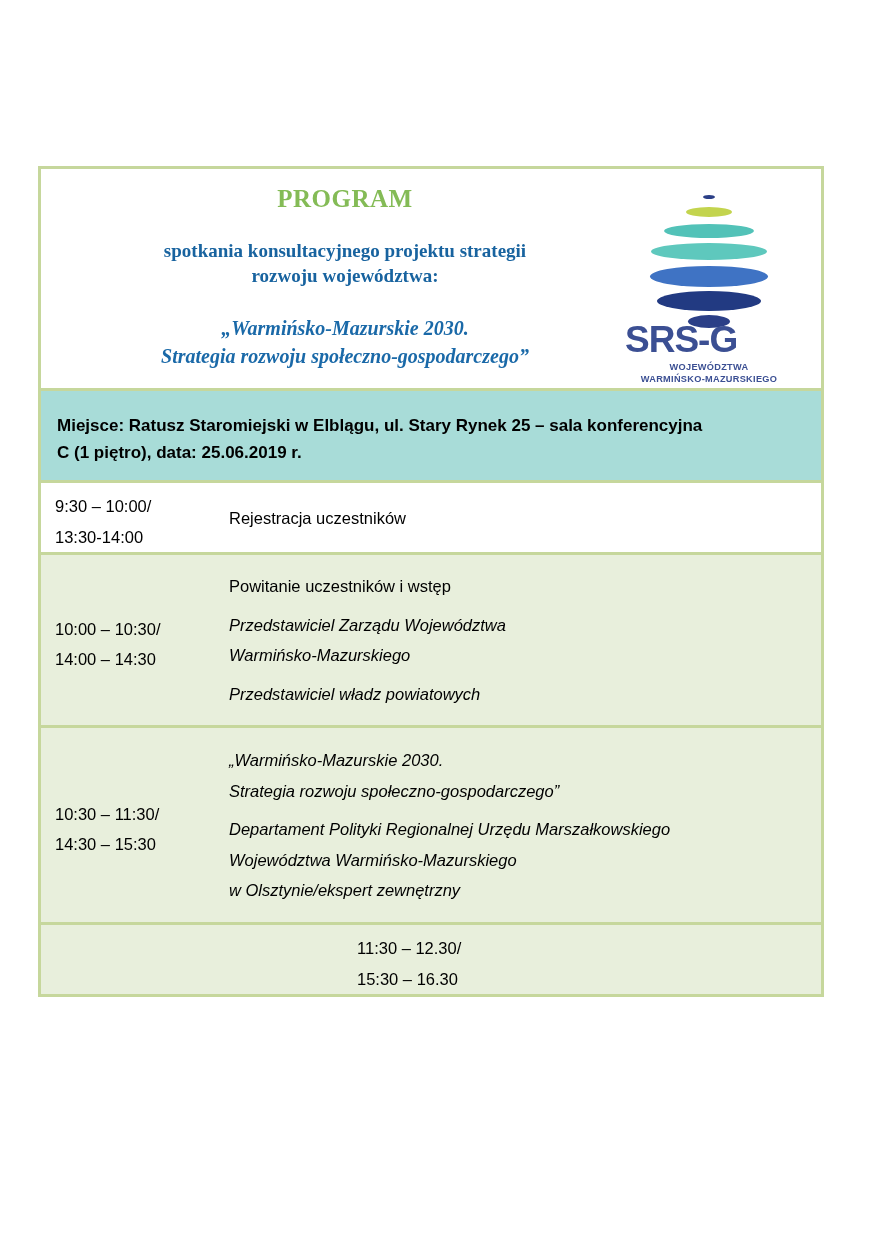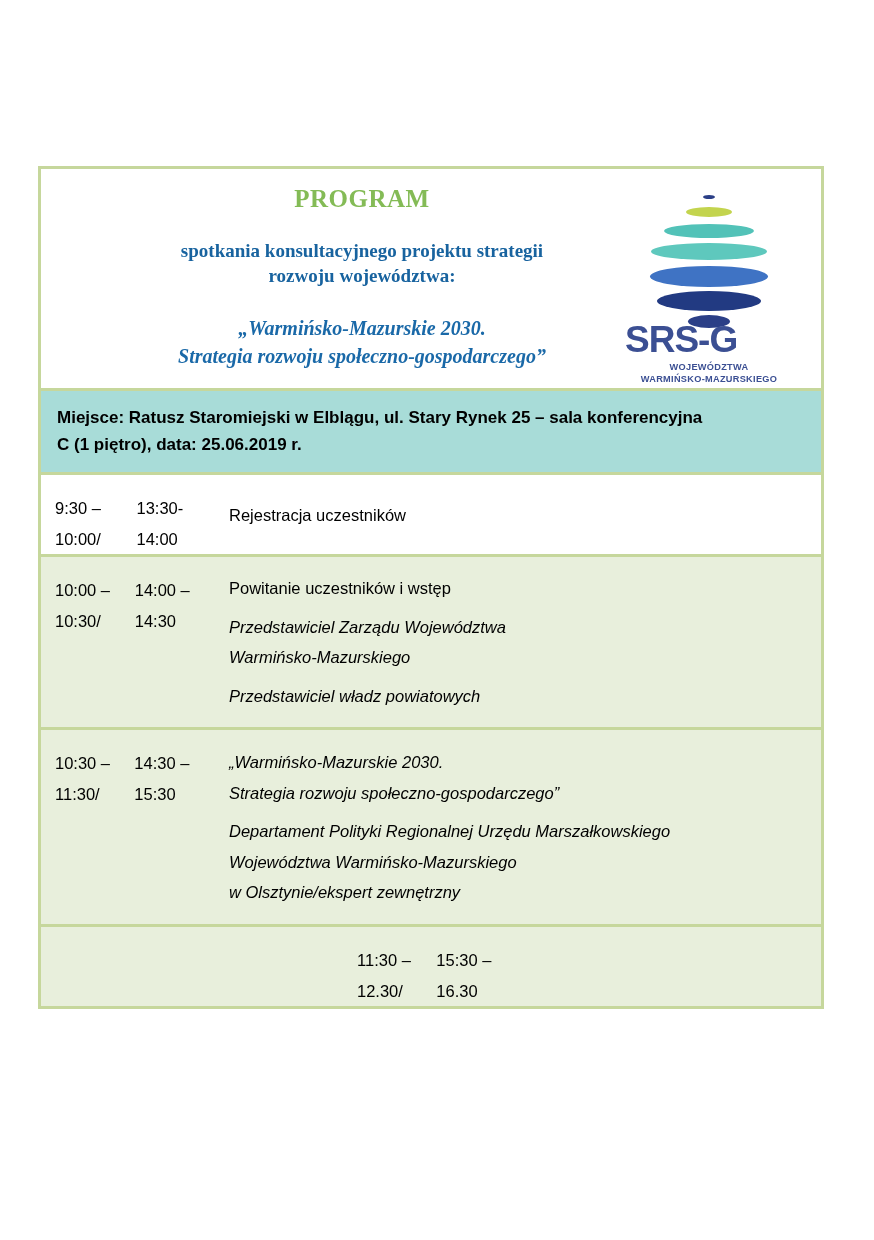--- a/index.html
+++ b/index.html
@@ -40,21 +40,21 @@
     background: #ffffff;
     min-height: 222px;
     box-sizing: border-box;
     padding: 10px 0 6px 0;
     border-bottom: 3px solid #c6d79c;
   }
 
   .header-text-col {
     width: 600px;
     text-align: center;
-    padding-left: 21px;
+    padding-left: 4px;
   }
 
   .program-title {
     font-family: "Liberation Serif", serif;
     font-weight: bold;
     font-size: 25px;
     color: #84bb56;
     letter-spacing: 0.5px;
     margin: 6px 0 0 0;
     line-height: 1.1;
@@ -133,21 +133,21 @@
     font-size: 9.2px;
     letter-spacing: 0.3px;
     color: #3b4f93;
     line-height: 1.28;
   }
 
   
   .venue-band {
     background: #a8dcd8;
     border-bottom: 3px solid #c6d79c;
-    padding: 13px 14px 14px 16px;
+    padding: 21px 14px 14px 16px;
     font-family: "Liberation Sans", sans-serif;
     font-weight: bold;
     font-size: 17px;
     color: #000000;
     line-height: 1.6;
   }
 
   
   .agenda-row {
     display: flex;
@@ -155,23 +155,23 @@
   }
   .agenda-row:last-child { border-bottom: none; justify-content: center; }
 
   .row-white  { background: #ffffff; }
   .row-green  { background: #e8efdc; }
 
   .time-cell {
     width: 176px;
     flex: 0 0 176px;
     box-sizing: border-box;
-    padding: 18px 6px 0 14px;
+    padding: 8px 6px 0 14px;
     display: flex;
-    flex-direction: row;
+    flex-direction: column;
     justify-content: center;
     font-family: "Liberation Sans", sans-serif;
     font-size: 16.5px;
     color: #000000;
     line-height: 1.85;
   }
 
   .desc-cell {
     flex: 1 1 auto;
     box-sizing: border-box;

